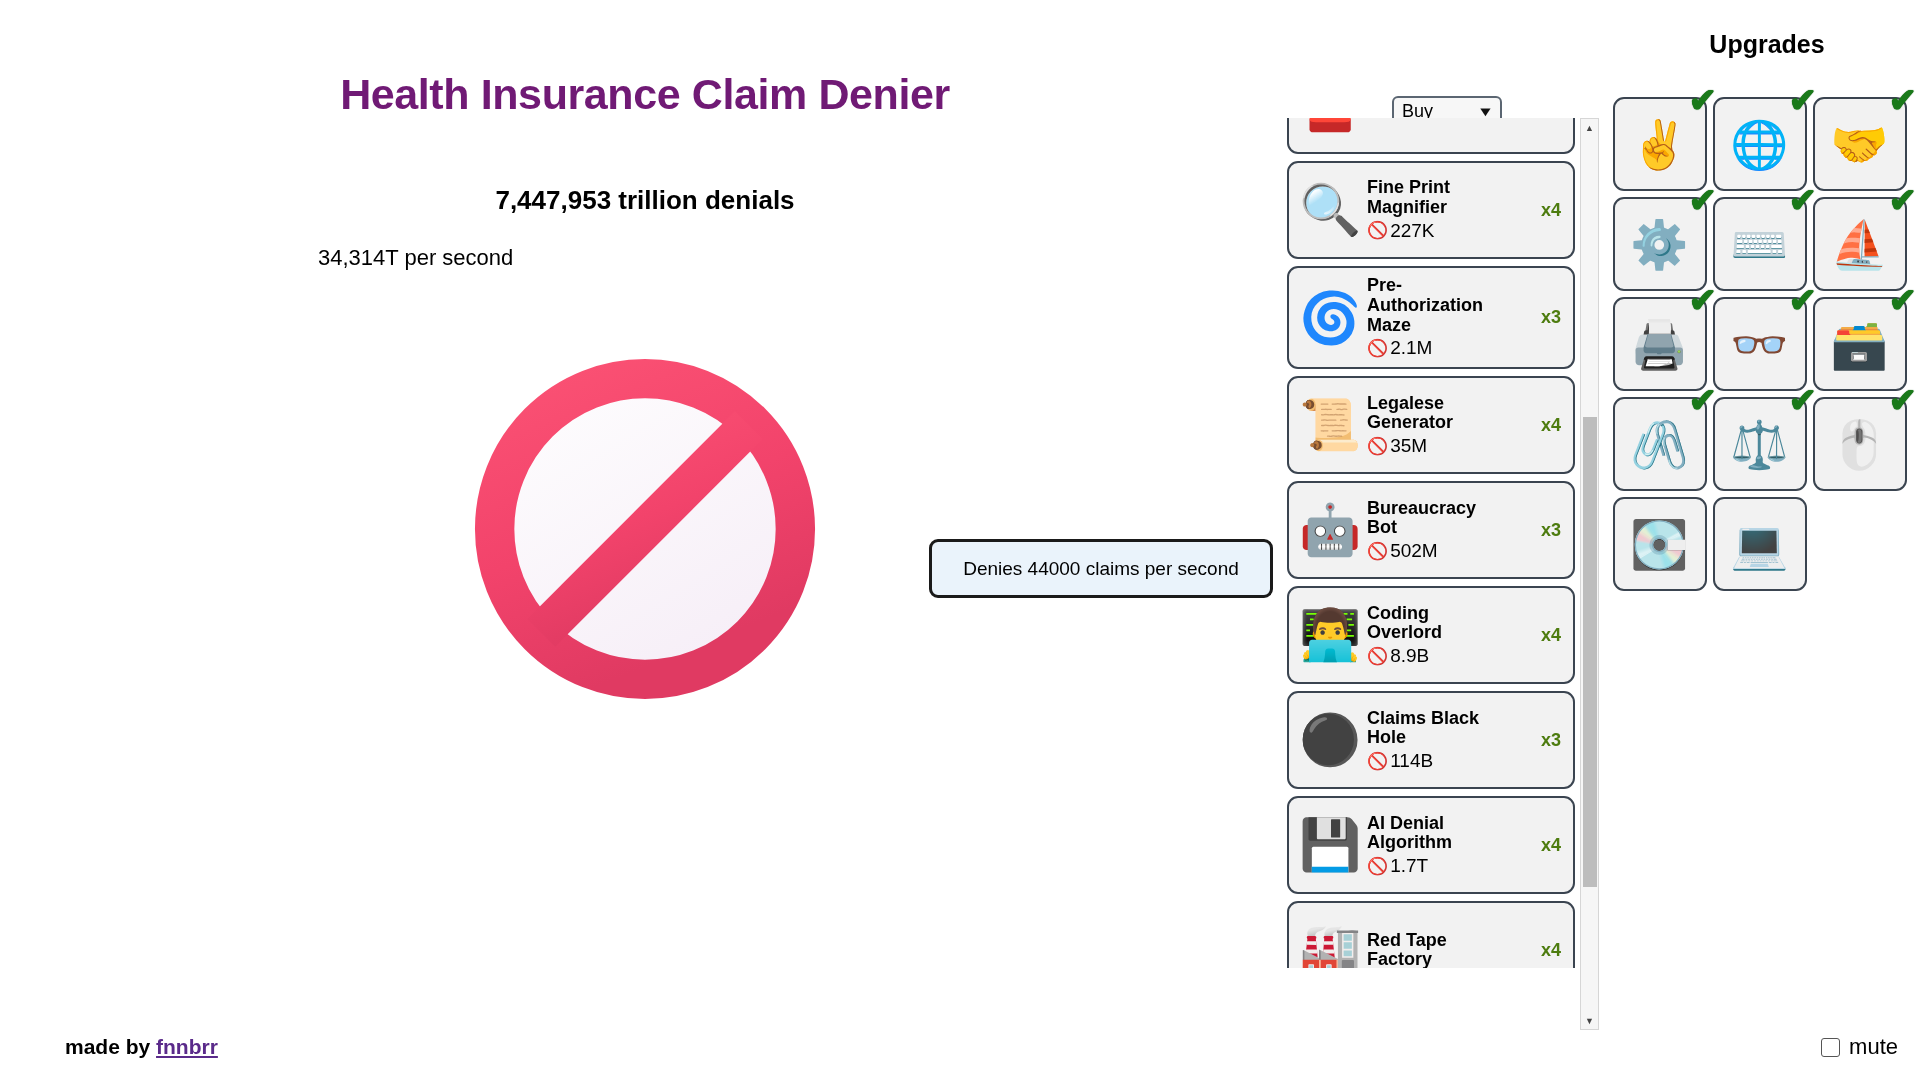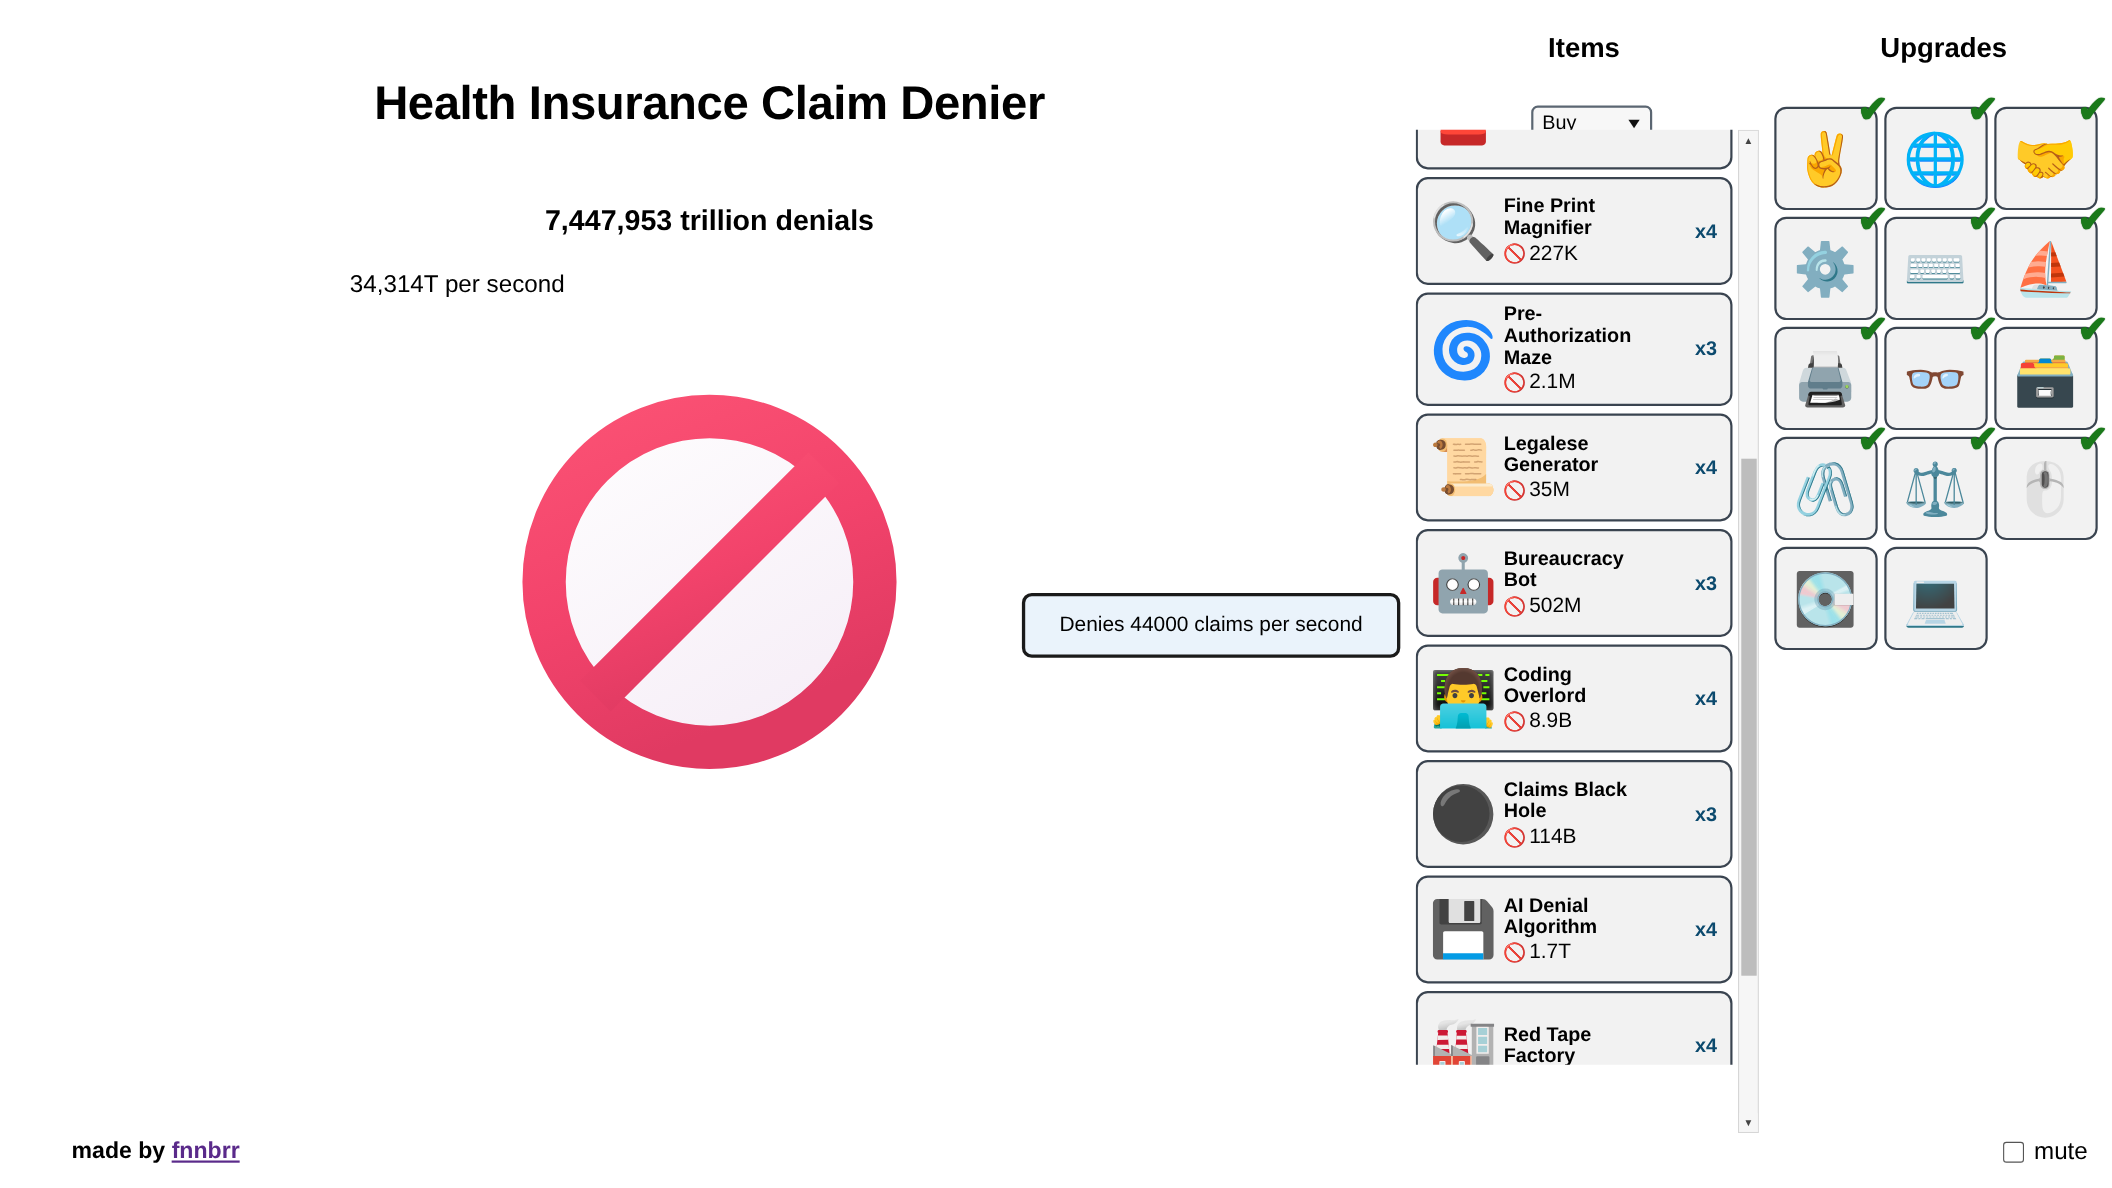--- a/index.html
+++ b/index.html
@@ -30,21 +30,21 @@
   }
 
   .game-title {
     position: absolute;
     left: 318px;
     top: 70px;
     width: 654px;
     text-align: center;
     font-size: 43px;
     font-weight: bold;
-    color: #000000;
+    color: #701a75;
     letter-spacing: -0.4px;
     white-space: nowrap;
   }
 
   .denial-count {
     position: absolute;
     left: 318px;
     top: 185px;
     width: 654px;
     text-align: center;
@@ -224,21 +224,21 @@
     color: #000;
     margin-top: 2px;
     display: flex;
     align-items: center;
     gap: 2px;
   }
   .item-cost .no-sym { font-size: 17px; }
   .item-count {
     font-size: 18px;
     font-weight: bold;
-    color: #0c4a6e;
+    color: #4d7c0f;
     min-width: 28px;
     text-align: right;
     padding-right: 4px;
   }
 
   
   .scrollbar {
     position: absolute;
     left: 293px;
     top: 0;
@@ -342,21 +342,20 @@
 
     <div class="credit">
       <span>made by </span><a href="#">fnnbrr</a>
     </div>
   </div>
 
   <div class="tooltip">
     <span>Denies 44000 claims per second</span>
   </div>
 
-  <div class="panel-head" id="items-head">Items</div>
 
   <div class="buy-select">
     <span>Buy</span>
     <span class="chev">▼</span>
   </div>
 
   <div class="items-panel">
     <div class="items-scroll" id="items-scroll" style="margin-top: -62px;">
         <div class="item-card">
           <div class="item-icon">☎️</div>

